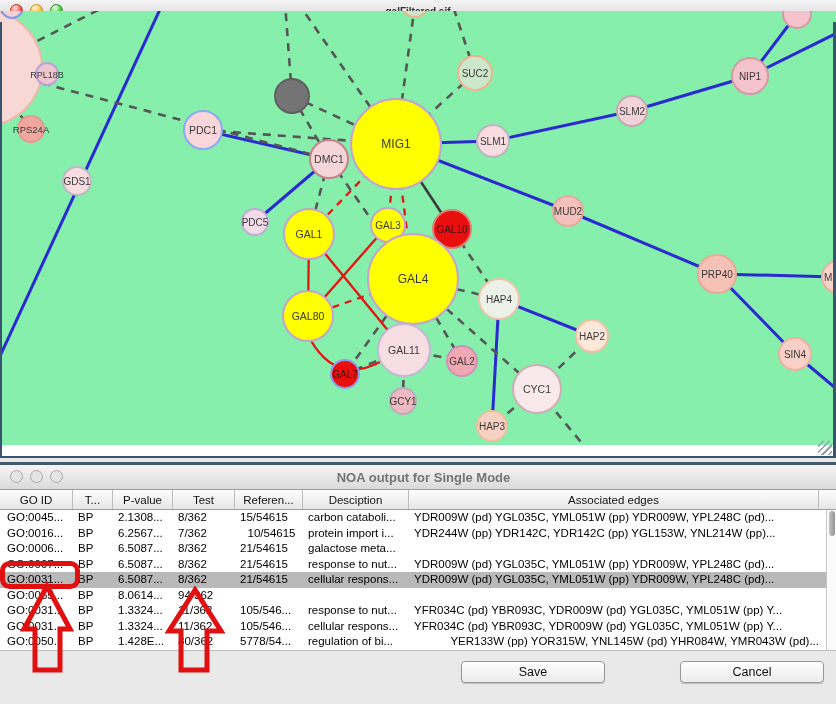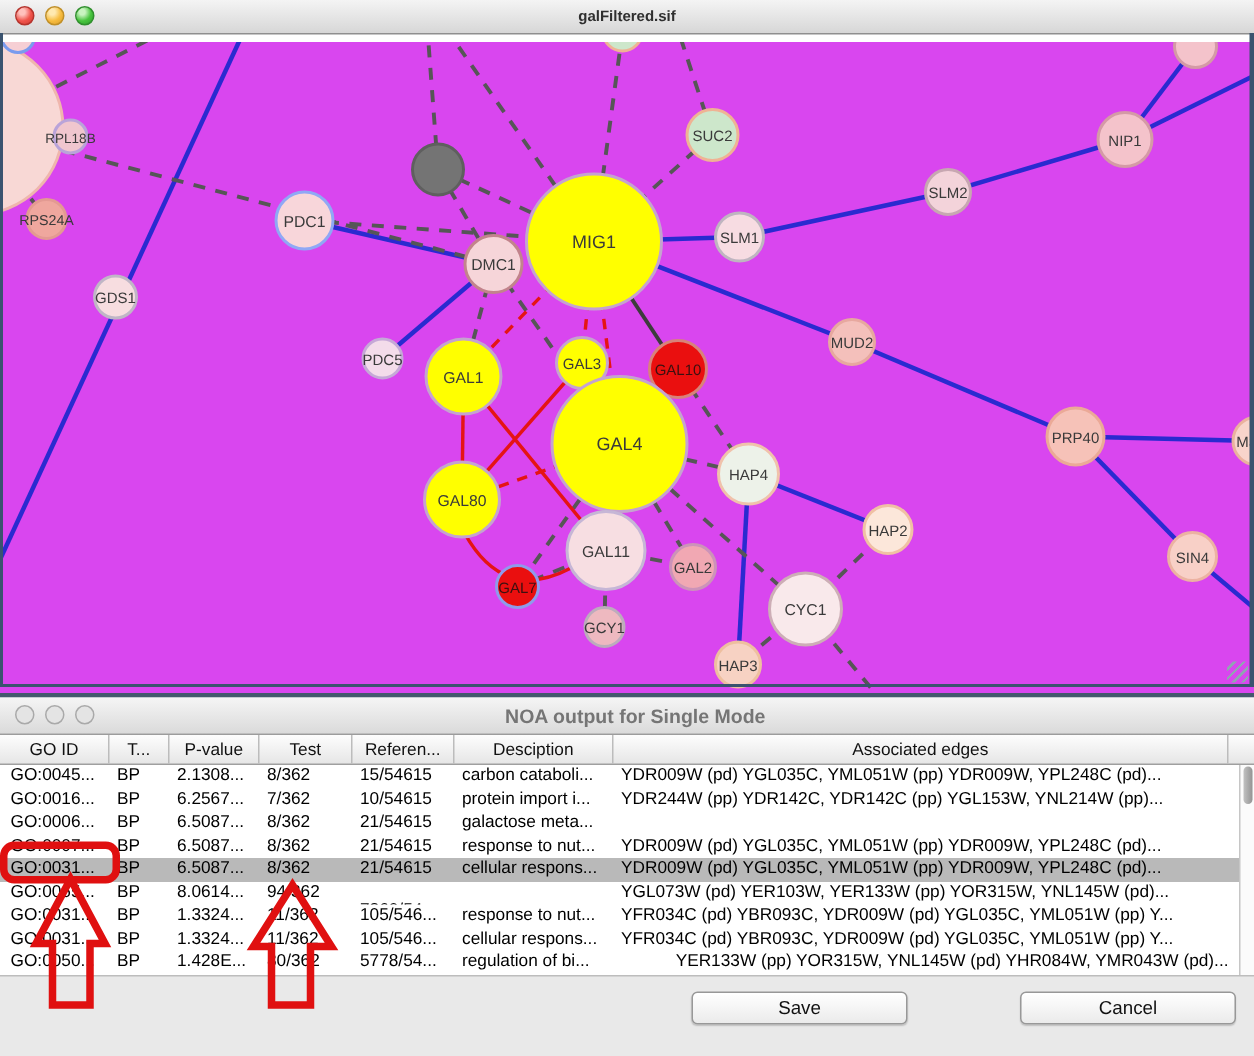--- a/index.html
+++ b/index.html
@@ -15,21 +15,21 @@
     background:linear-gradient(#f4f4f4,#d7d7d7);
     border-bottom:1px solid #8f8f8f;
     display:flex;align-items:center;justify-content:center;
   }
   .titlebar .title{font-size:10px;font-weight:bold;color:#2f2f2f;}
   .lights{position:absolute;left:10px;top:4px;display:flex;gap:7px;}
   .light{width:13px;height:13px;border-radius:50%;box-sizing:border-box;}
   .light-red{background:radial-gradient(circle at 35% 28%,#ffc1bc 0 18%,#f0544b 55%,#cf3b33);border:1px solid #b5332c;}
   .light-yellow{background:radial-gradient(circle at 35% 28%,#ffe9b0 0 18%,#f7bc3f 55%,#d99c2b);border:1px solid #c08f27;}
   .light-green{background:radial-gradient(circle at 35% 28%,#c9f3c0 0 18%,#48c43e 55%,#2f9e2c);border:1px solid #2f8f2c;}
-  .network{position:absolute;left:0;top:28px;width:836px;height:434px;background:#d946ef;}
+  .network{position:absolute;left:0;top:11px;width:836px;height:434px;background:#86efac;}
   .network svg{position:absolute;left:0;top:0;}
   .net-edge-l{position:absolute;left:0;top:22px;width:2px;height:436px;background:#3a536f;}
   .net-edge-r{position:absolute;right:0;top:22px;width:3px;height:436px;background:#3a536f;}
   .net-edge-b{position:absolute;left:0;top:456px;width:836px;height:2px;background:#3a536f;}
   .grip{
     position:absolute;right:4px;top:441px;width:14px;height:14px;
     background:repeating-linear-gradient(135deg,transparent 0 3px,#93a2b3 3px 4.5px);
   }
   
   .e-blue{stroke:#2a2ad0;stroke-width:3;}
@@ -243,21 +243,21 @@
         <div class="td" style="width: 62px;">8/362</div>
         <div class="td" style="width: 68px;">15/54615</div>
         <div class="td" style="width: 106px;">carbon cataboli...</div>
         <div class="td" style="width: 410px;">YDR009W (pd) YGL035C, YML051W (pp) YDR009W, YPL248C (pd)...</div>
       </div>
       <div class="tr">
         <div class="td" style="width: 73px;">GO:0016...</div>
         <div class="td" style="width: 40px;">BP</div>
         <div class="td" style="width: 60px;">6.2567...</div>
         <div class="td" style="width: 62px;">7/362</div>
-        <div class="td" style="width: 68px;">10/54615</div>
+        <div class="td" style="width: 68px; text-align: center;">10/54615</div>
         <div class="td" style="width: 106px;">protein import i...</div>
         <div class="td" style="width: 410px;">YDR244W (pp) YDR142C, YDR142C (pp) YGL153W, YNL214W (pp)...</div>
       </div>
       <div class="tr">
         <div class="td" style="width: 73px;">GO:0006...</div>
         <div class="td" style="width: 40px;">BP</div>
         <div class="td" style="width: 60px;">6.5087...</div>
         <div class="td" style="width: 62px;">8/362</div>
         <div class="td" style="width: 68px;">21/54615</div>
         <div class="td" style="width: 106px;">galactose meta...</div>
@@ -280,21 +280,20 @@
         <div class="td" style="width: 106px;">cellular respons...</div>
         <div class="td" style="width: 410px;">YDR009W (pd) YGL035C, YML051W (pp) YDR009W, YPL248C (pd)...</div>
       </div>
       <div class="tr">
         <div class="td" style="width: 73px;">GO:0065...</div>
         <div class="td" style="width: 40px;">BP</div>
         <div class="td" style="width: 60px;">8.0614...</div>
         <div class="td" style="width: 62px;">94/362</div>
         <div class="td" style="width: 68px; margin-top: 12px;">7260/54...</div>
         <div class="td" style="width: 106px; margin-top: 44px;">biological regul...</div>
-        <div class="td" style="width: 410px;">YGL073W (pd) YER103W, YER133W (pp) YOR315W, YNL145W (pd)...</div>
       </div>
       <div class="tr">
         <div class="td" style="width: 73px;">GO:0031...</div>
         <div class="td" style="width: 40px;">BP</div>
         <div class="td" style="width: 60px;">1.3324...</div>
         <div class="td" style="width: 62px;">11/362</div>
         <div class="td" style="width: 68px;">105/546...</div>
         <div class="td" style="width: 106px;">response to nut...</div>
         <div class="td" style="width: 410px;">YFR034C (pd) YBR093C, YDR009W (pd) YGL035C, YML051W (pp) Y...</div>
       </div>

